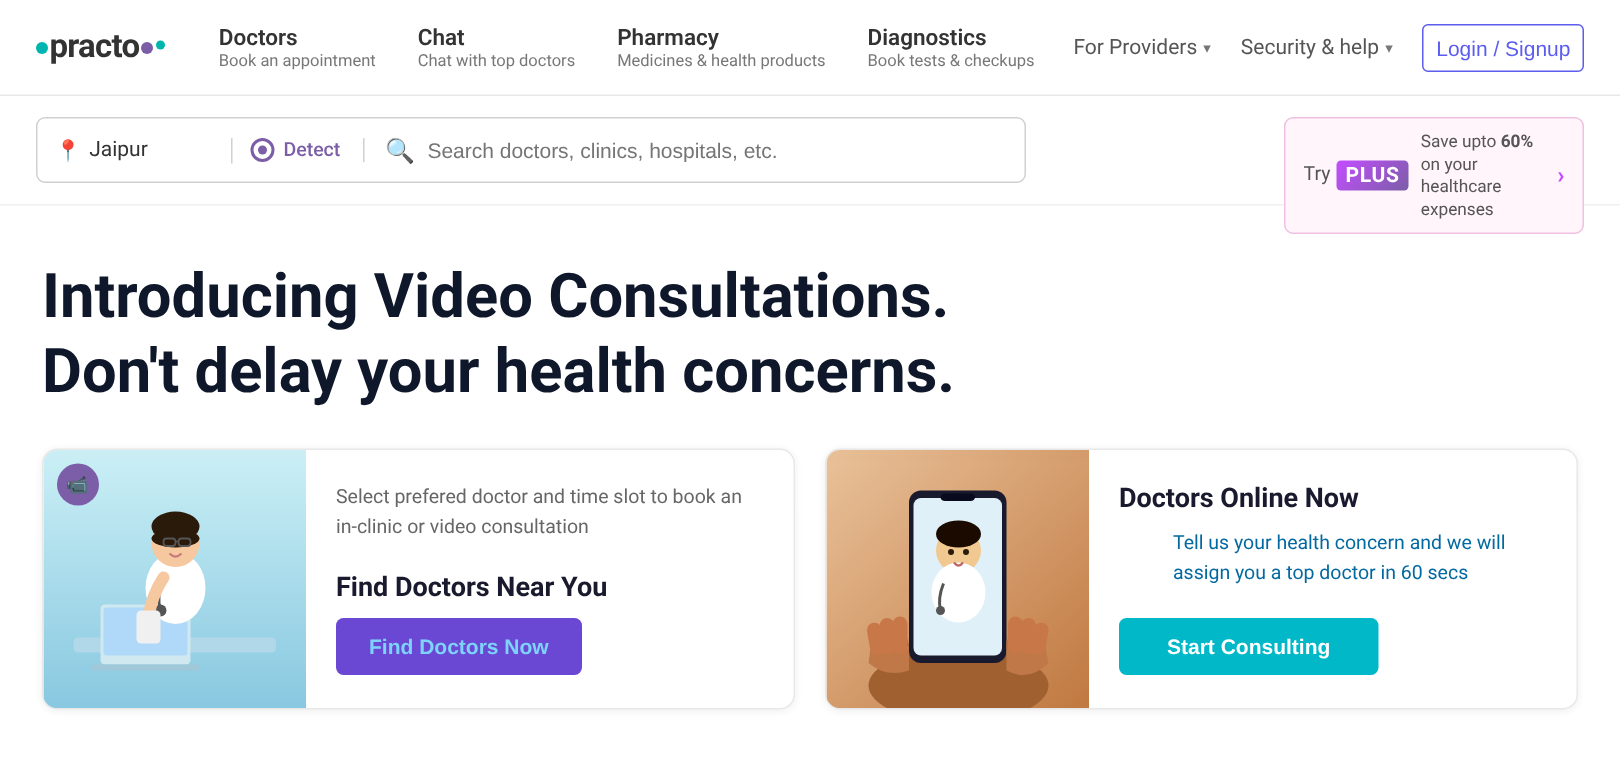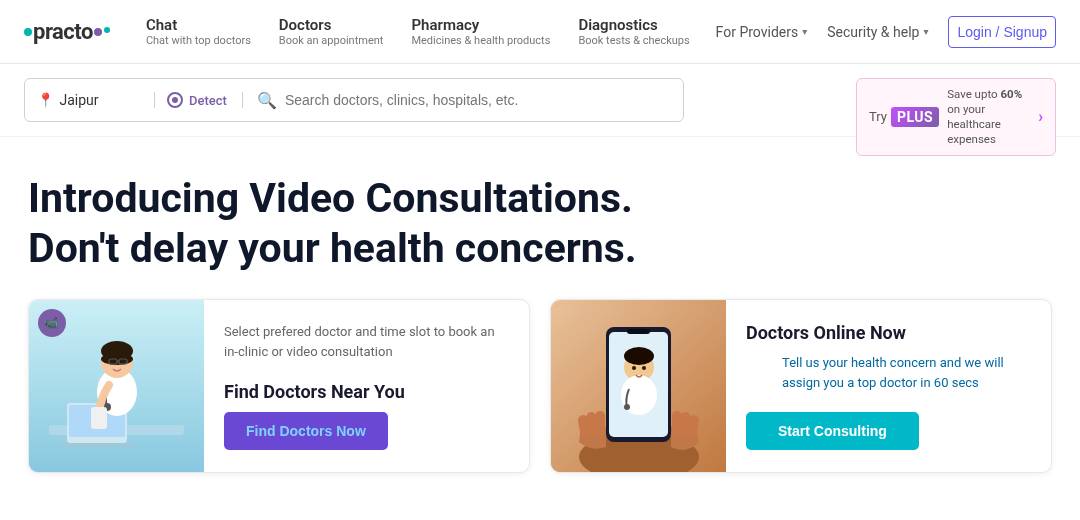--- a/index.html
+++ b/index.html
@@ -12,26 +12,26 @@
 
   <div style="display:flex;align-items:center;margin-right:36px;cursor:pointer;justify-content:flex-end;">
     <span style="width:8px;height:8px;background:#00b5ad;border-radius:50%;margin-right:1px;"></span>
     <span style="font-size:22px;font-weight:700;color:#333;letter-spacing:-0.5px;">practo</span>
     <span style="width:8px;height:8px;background:#7b5ea7;border-radius:50%;margin-left:1px;"></span>
     <span style="width:6px;height:6px;background:#00b5ad;border-radius:50%;margin-left:2px;margin-bottom:3px;"></span>
   </div>
 
   <nav style="display:flex;align-items:center;gap:28px;">
     <div style="cursor:pointer;">
+      <div style="font-size:15px;font-weight:600;color:#333;">Doctors</div>
+      <div style="font-size:11px;color:#777;">Book an appointment</div>
+    </div>
+    <div style="cursor:pointer;">
       <div style="font-size:15px;font-weight:600;color:#333;">Chat</div>
       <div style="font-size:11px;color:#777;">Chat with top doctors</div>
-    </div>
-    <div style="cursor:pointer;">
-      <div style="font-size:15px;font-weight:600;color:#333;">Doctors</div>
-      <div style="font-size:11px;color:#777;">Book an appointment</div>
     </div>
     <div style="cursor:pointer;">
       <div style="font-size:15px;font-weight:600;color:#333;">Pharmacy</div>
       <div style="font-size:11px;color:#777;">Medicines &amp; health products</div>
     </div>
     <div style="cursor:pointer;">
       <div style="font-size:15px;font-weight:600;color:#333;">Diagnostics</div>
       <div style="font-size:11px;color:#777;">Book tests &amp; checkups</div>
     </div>
   </nav>

